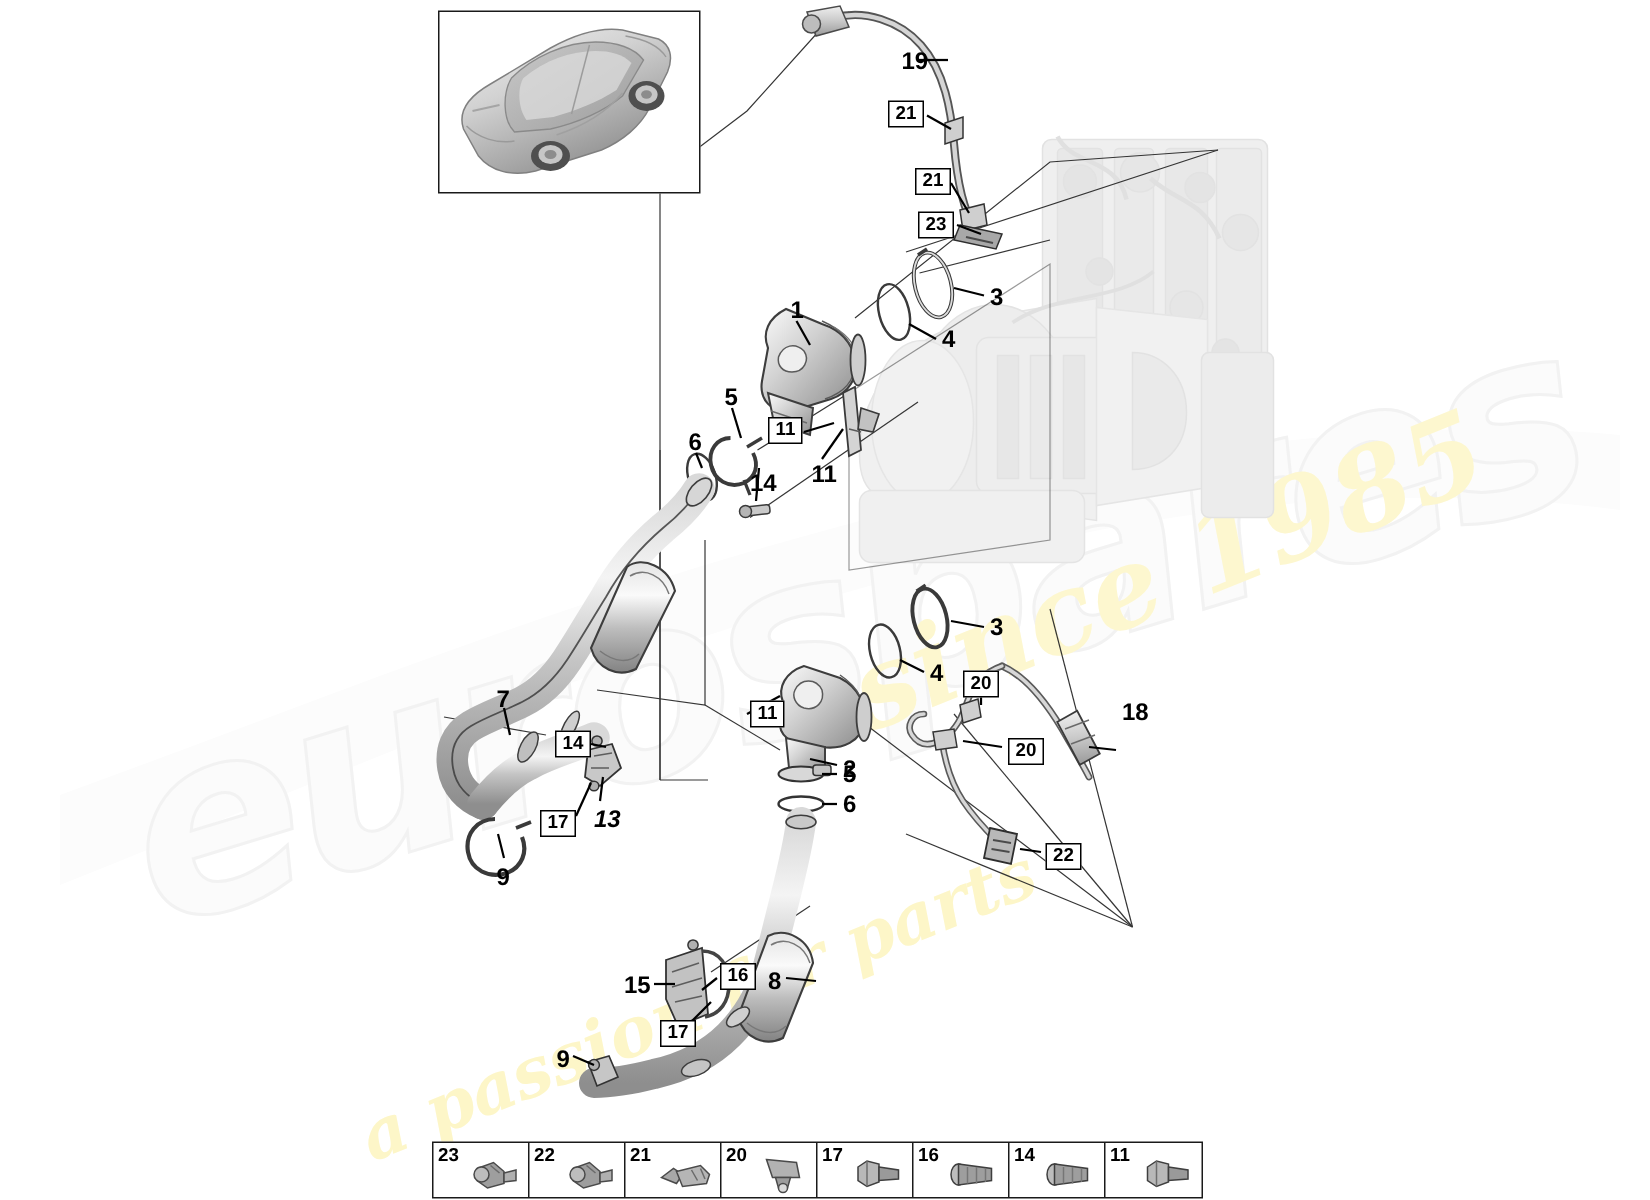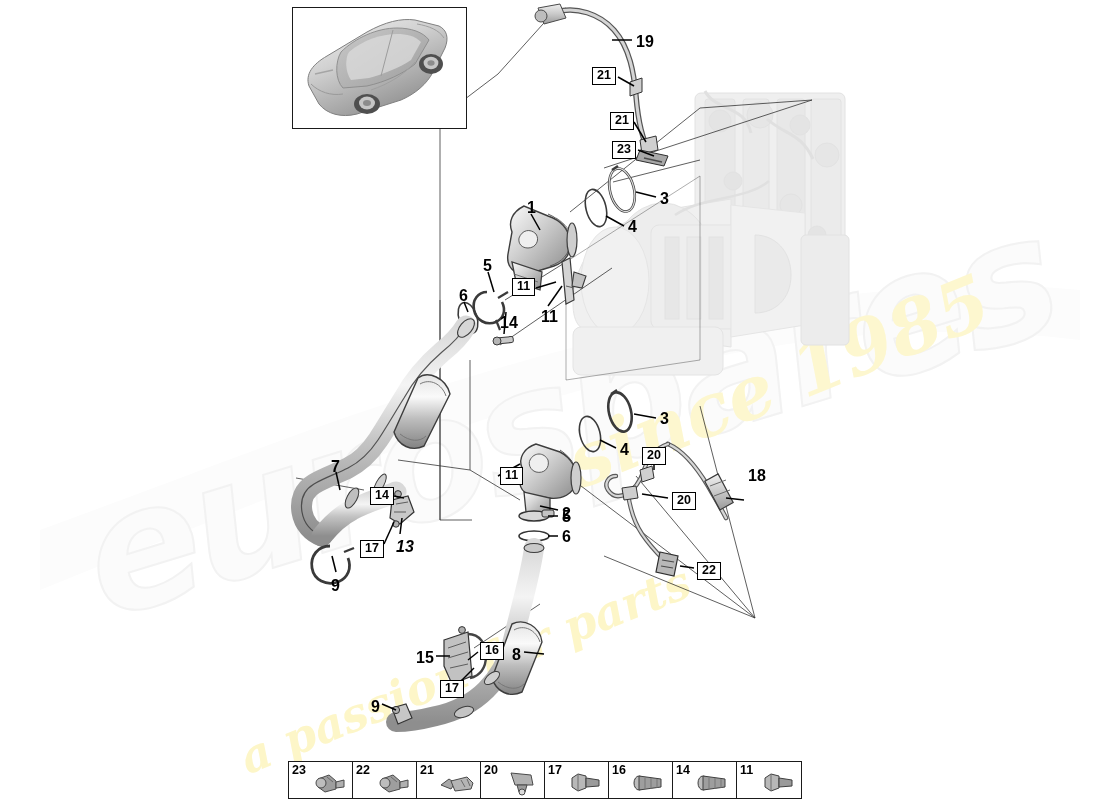--- a/index.html
+++ b/index.html
@@ -418,21 +418,21 @@
 
       <path d="M478,652 L468,660"></path>
 
       <path d="M460,682 L474,668"></path>
 
       <path d="M382,704 L396,710"></path>
     </g>
   </svg>
 
   <div id="callouts">
-      <div class="lbl lbl-plain" style="left: 636px; top: 34px;">19</div>
+      <div class="lbl lbl-plain" style="left: 601px; top: 34px;">19</div>
       <div class="lbl lbl-box" style="left: 592px; top: 67px;">21</div>
       <div class="lbl lbl-box" style="left: 610px; top: 112px;">21</div>
       <div class="lbl lbl-box" style="left: 612px; top: 141px;">23</div>
       <div class="lbl lbl-plain" style="left: 527px; top: 200px;">1</div>
       <div class="lbl lbl-plain" style="left: 660px; top: 191px;">3</div>
       <div class="lbl lbl-plain" style="left: 628px; top: 219px;">4</div>
       <div class="lbl lbl-plain" style="left: 483px; top: 258px;">5</div>
       <div class="lbl lbl-plain" style="left: 459px; top: 288px;">6</div>
       <div class="lbl lbl-box" style="left: 512px; top: 278px;">11</div>
       <div class="lbl lbl-plain" style="left: 500px; top: 315px;">14</div>

